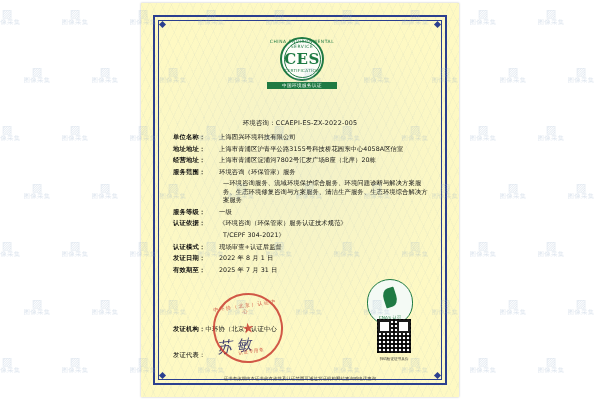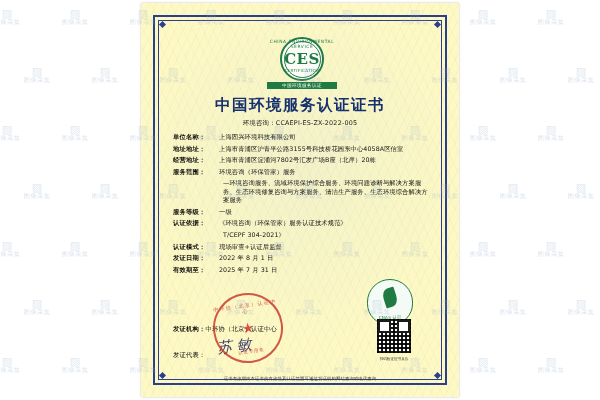--- a/index.html
+++ b/index.html
@@ -410,21 +410,20 @@
 
       <div class="emblem">
         <div class="ring"></div>
         <div class="ring2"></div>
         <div class="arc-top">CHINA ENVIRONMENTAL SERVICE</div>
         <div class="ces">CES</div>
         <div class="arc-bottom">CERTIFICATION</div>
         <div class="bar">中国环境服务认证</div>
       </div>
 
-      <div class="cert-title">中国环境服务认证证书</div>
 
       <div class="cert-number">
         <span>环境咨询：</span><span>CCAEPI-ES-ZX-2022-005</span>
       </div>
 
       <div class="fields">
         <div class="row">
           <div class="k">单位名称：</div>
           <div class="v">上海固兴环境科技有限公司</div>
         </div>

